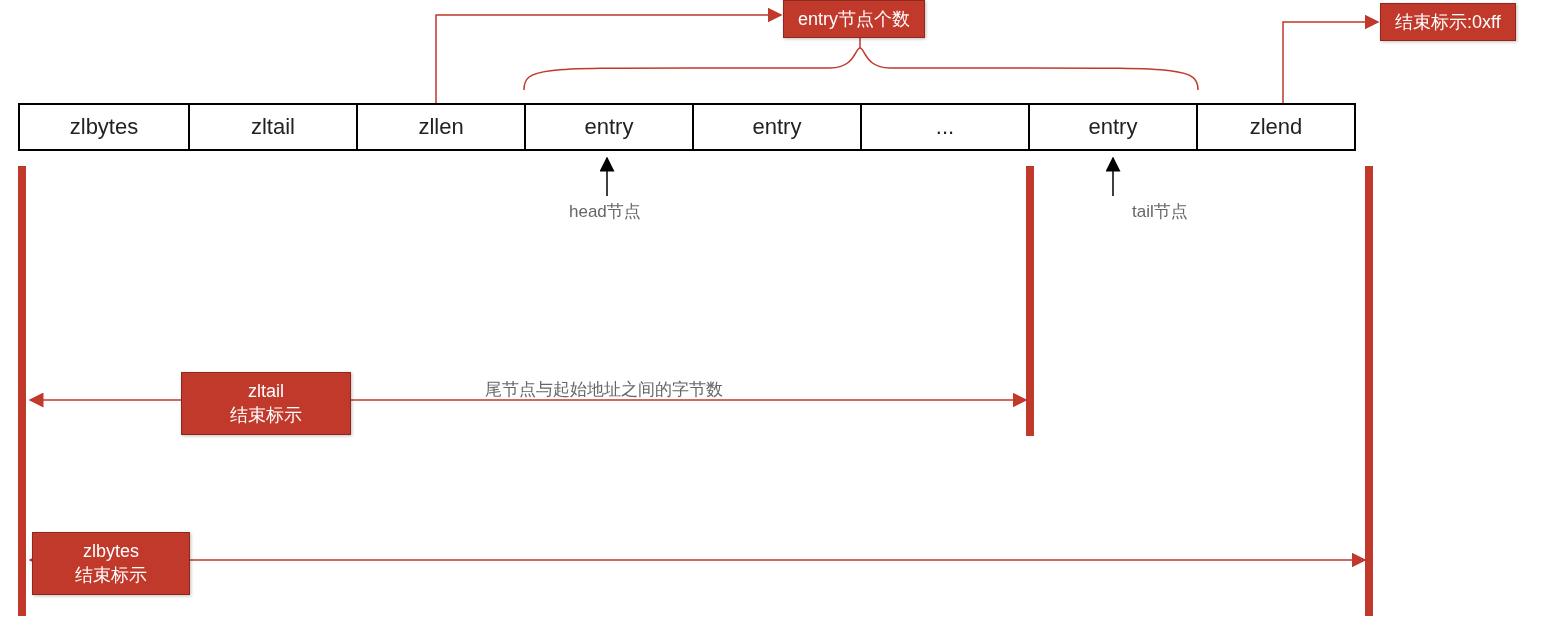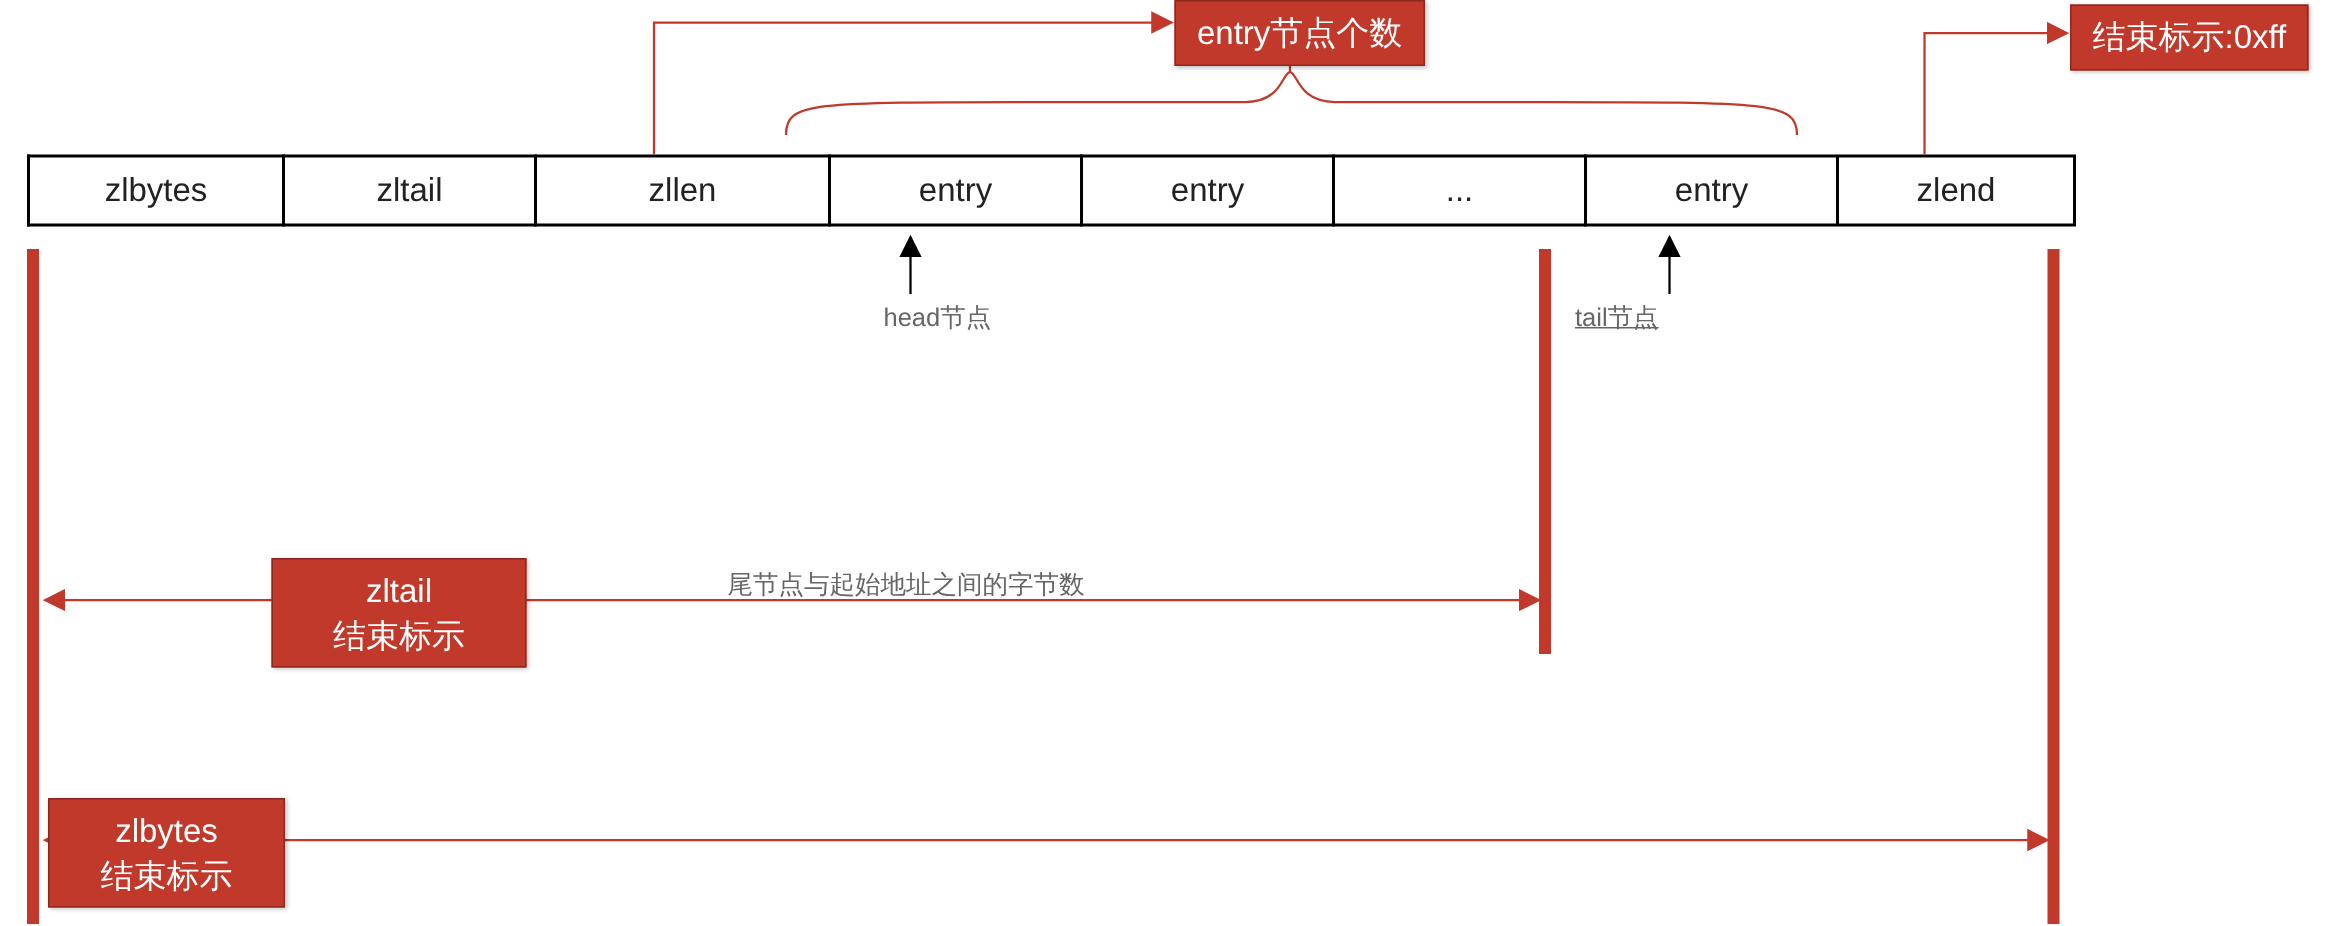--- a/index.html
+++ b/index.html
@@ -36,21 +36,21 @@
     
     .redbox {
       position: absolute;
       background: #c0392b;
       border: 1px solid #8d281e;
       color: #fff;
       display: flex;
       flex-direction: column;
       align-items: center;
       justify-content: center;
-      font-size: 22px;
+      font-size: 18px;
       line-height: 1.35;
       padding: 6px 14px;
       box-shadow: 1px 1px 3px rgba(0,0,0,0.25);
       text-align: center;
     }
     
     .note {
       position: absolute;
       color: #666;
       font-size: 17px;
@@ -100,21 +100,21 @@
     <line x1="1113" y1="196" x2="1113" y2="158" stroke="#000" stroke-width="1.5" marker-end="url(#arrBlack)"></line>
 
     <line x1="30" y1="400" x2="1026" y2="400" stroke="#c0392b" stroke-width="1.5" marker-start="url(#arrRedStart)" marker-end="url(#arrRed)"></line>
 
     <line x1="30" y1="560" x2="1365" y2="560" stroke="#c0392b" stroke-width="1.5" marker-start="url(#arrRedStart)" marker-end="url(#arrRed)"></line>
   </svg>
 
   <div class="cells">
     <div class="cell" style="width:170px">zlbytes</div>
     <div class="cell" style="width:168px">zltail</div>
-    <div class="cell" style="width:196px">zllen</div>
+    <div class="cell" style="width:168px">zllen</div>
     <div class="cell" style="width:168px">entry</div>
     <div class="cell" style="width:168px">entry</div>
     <div class="cell" style="width:168px">...</div>
     <div class="cell" style="width:168px">entry</div>
     <div class="cell" style="width:160px">zlend</div>
   </div>
 
   <div class="redbox" style="top:0; left:783px;">
     <span>entry节点个数</span>
   </div>
@@ -123,21 +123,21 @@
   </div>
   <div class="redbox" style="top:372px; left:181px; width:170px;">
     <span>zltail</span>
     <span>结束标示</span>
   </div>
   <div class="redbox" style="top:532px; left:32px; width:158px;">
     <span>zlbytes</span>
     <span>结束标示</span>
   </div>
 
-  <span class="note" style="top:200px; left:569px;margin-left:20px;">head节点</span>
-  <span class="note" style="top:200px; left:1050px;text-decoration:underline;">tail节点</span>
+  <span class="note" style="top:200px; left:569px;">head节点</span>
+  <span class="note" style="top:200px; left:1132px;">tail节点</span>
   <span class="note" style="top:378px; left:446px;margin-left:39px;">尾节点与起始地址之间的字节数</span>
 
   <div class="vbar" style="top:166px; left:18px; height:450px;"></div>
   <div class="vbar" style="top:166px; left:1026px; height:270px;"></div>
   <div class="vbar" style="top:166px; left:1365px; height:450px;"></div>
 
 </div>
 
 </body></html>

